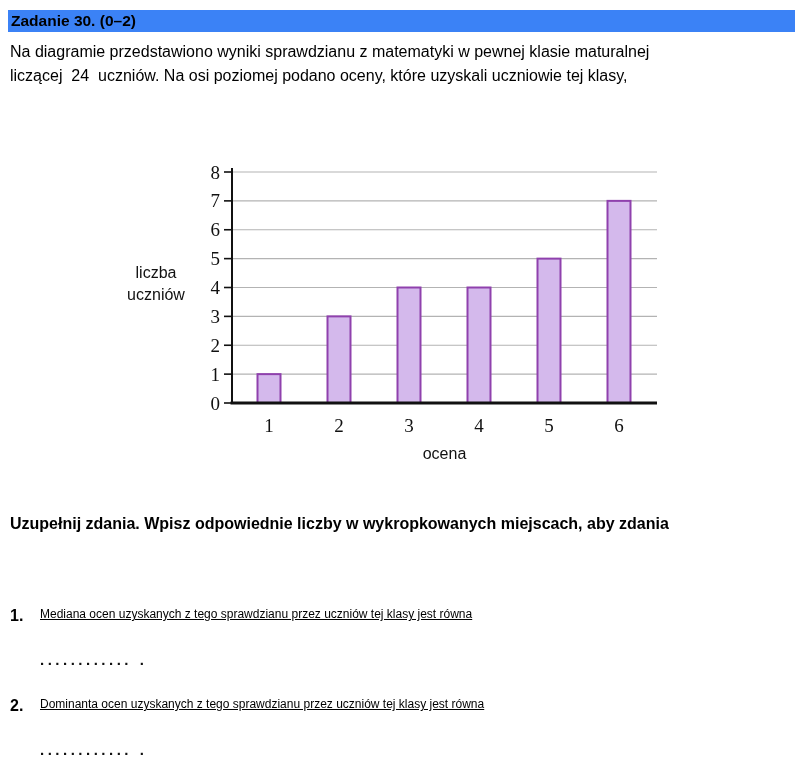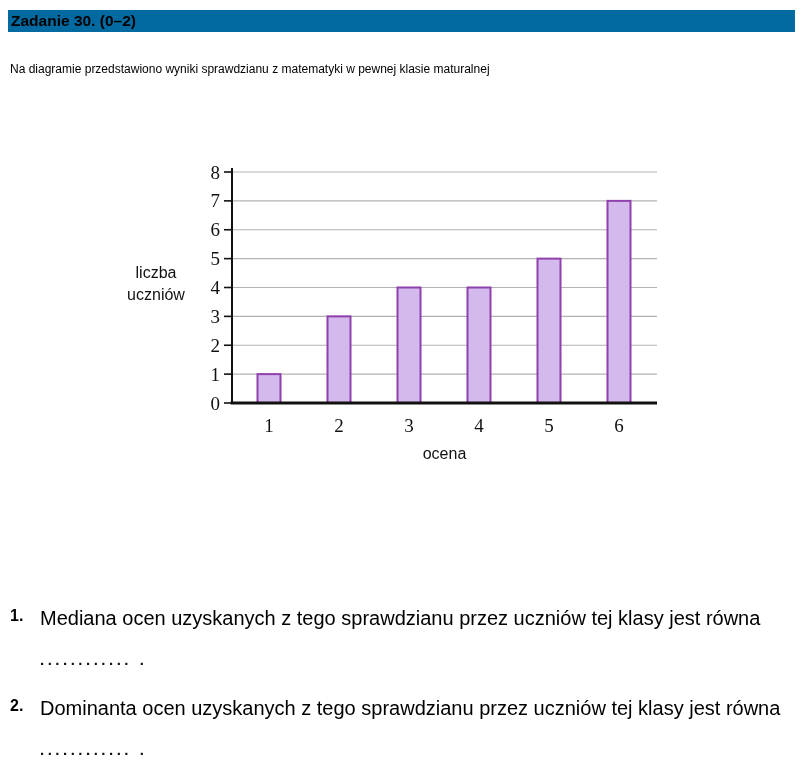--- a/index.html
+++ b/index.html
@@ -6,42 +6,43 @@
   body{
     width:806px;height:772px;position:relative;background:#ffffff;
     font-family:"Liberation Sans",sans-serif;color:#000;overflow:hidden;
   }
   .task-header{
     position:absolute;left:8px;top:10px;width:787px;height:22px;
     display:flex;align-items:center;padding-left:3px;box-sizing:border-box;
   }
   .task-header span{font-size:15.5px;font-weight:bold;white-space:pre;}
   .intro{position:absolute;left:10px;top:40px;}
-  .intro .line{font-size:12px;line-height:23.5px;white-space:pre;margin-top:18px;}
+  .intro .line{font-size:16px;line-height:23.5px;white-space:pre;}
   .chart-wrap{position:absolute;left:98px;top:148px;width:580px;height:330px;}
   .instruction{position:absolute;left:10px;top:511px;}
   .instruction .line{font-size:16px;font-weight:bold;line-height:26px;white-space:pre;}
   .q-item{position:absolute;left:10px;display:flex;}
   .q-item .num{font-size:16px;font-weight:bold;width:30px;flex:0 0 30px;}
-  .q-item .txt{font-size:20px;white-space:pre;}
+  .q-item .txt{font-size:12px;white-space:pre;text-decoration:underline;}
   .dots{
     position:absolute;left:40px;font-size:15px;font-weight:bold;
     letter-spacing:3.5px;color:#111;white-space:pre;
   }
   .q1{top:607px;} .dots1{top:651px;} .q2{top:697px;} .dots2{top:741px;}
 </style>
 </head>
 <body>
 
-<div class="task-header" style="background: #0369a1;">
+<div class="task-header" style="background: #3b82f6;">
   <span>Zadanie 30. (0–2)</span>
 </div>
 
 <div class="intro">
   <div class="line">Na diagramie przedstawiono wyniki sprawdzianu z matematyki w pewnej klasie maturalnej</div>
+  <div class="line">liczącej  24  uczniów. Na osi poziomej podano oceny, które uzyskali uczniowie tej klasy,</div>
 </div>
 
 <div class="chart-wrap">
   <svg id="chart-svg" width="580" height="330" viewBox="0 0 580 330">
       <line x1="134" y1="226.125" x2="559" y2="226.125" stroke="#b3b3b3" stroke-width="1.2"></line>
       <line x1="134" y1="197.25" x2="559" y2="197.25" stroke="#b3b3b3" stroke-width="1.2"></line>
       <line x1="134" y1="168.375" x2="559" y2="168.375" stroke="#b3b3b3" stroke-width="1.2"></line>
       <line x1="134" y1="139.5" x2="559" y2="139.5" stroke="#b3b3b3" stroke-width="1.2"></line>
       <line x1="134" y1="110.625" x2="559" y2="110.625" stroke="#b3b3b3" stroke-width="1.2"></line>
       <line x1="134" y1="81.75" x2="559" y2="81.75" stroke="#b3b3b3" stroke-width="1.2"></line>
@@ -79,20 +80,21 @@
       <text x="381" y="284" text-anchor="middle" fill="#111111" font-family="&quot;Liberation Serif&quot;,serif" font-size="19">4</text>
       <text x="451" y="284" text-anchor="middle" fill="#111111" font-family="&quot;Liberation Serif&quot;,serif" font-size="19">5</text>
       <text x="521" y="284" text-anchor="middle" fill="#111111" font-family="&quot;Liberation Serif&quot;,serif" font-size="19">6</text>
       <text x="346.5" y="311" text-anchor="middle" fill="#111111" font-family="&quot;Liberation Sans&quot;,sans-serif" font-size="16">ocena</text>
       <text x="58" y="130" text-anchor="middle" fill="#111111" font-family="&quot;Liberation Sans&quot;,sans-serif" font-size="16">liczba</text>
       <text x="58" y="152" text-anchor="middle" fill="#111111" font-family="&quot;Liberation Sans&quot;,sans-serif" font-size="16">uczniów</text>
     </svg>
 </div>
 
 <div class="instruction">
+  <div class="line">Uzupełnij zdania. Wpisz odpowiednie liczby w wykropkowanych miejscach, aby zdania</div>
 </div>
 
 <div class="q-item q1">
   <div class="num">1.</div>
   <div class="txt">Mediana ocen uzyskanych z tego sprawdzianu przez uczniów tej klasy jest równa</div>
 </div>
 <div class="dots dots1">............ .</div>
 
 <div class="q-item q2">
   <div class="num">2.</div>

